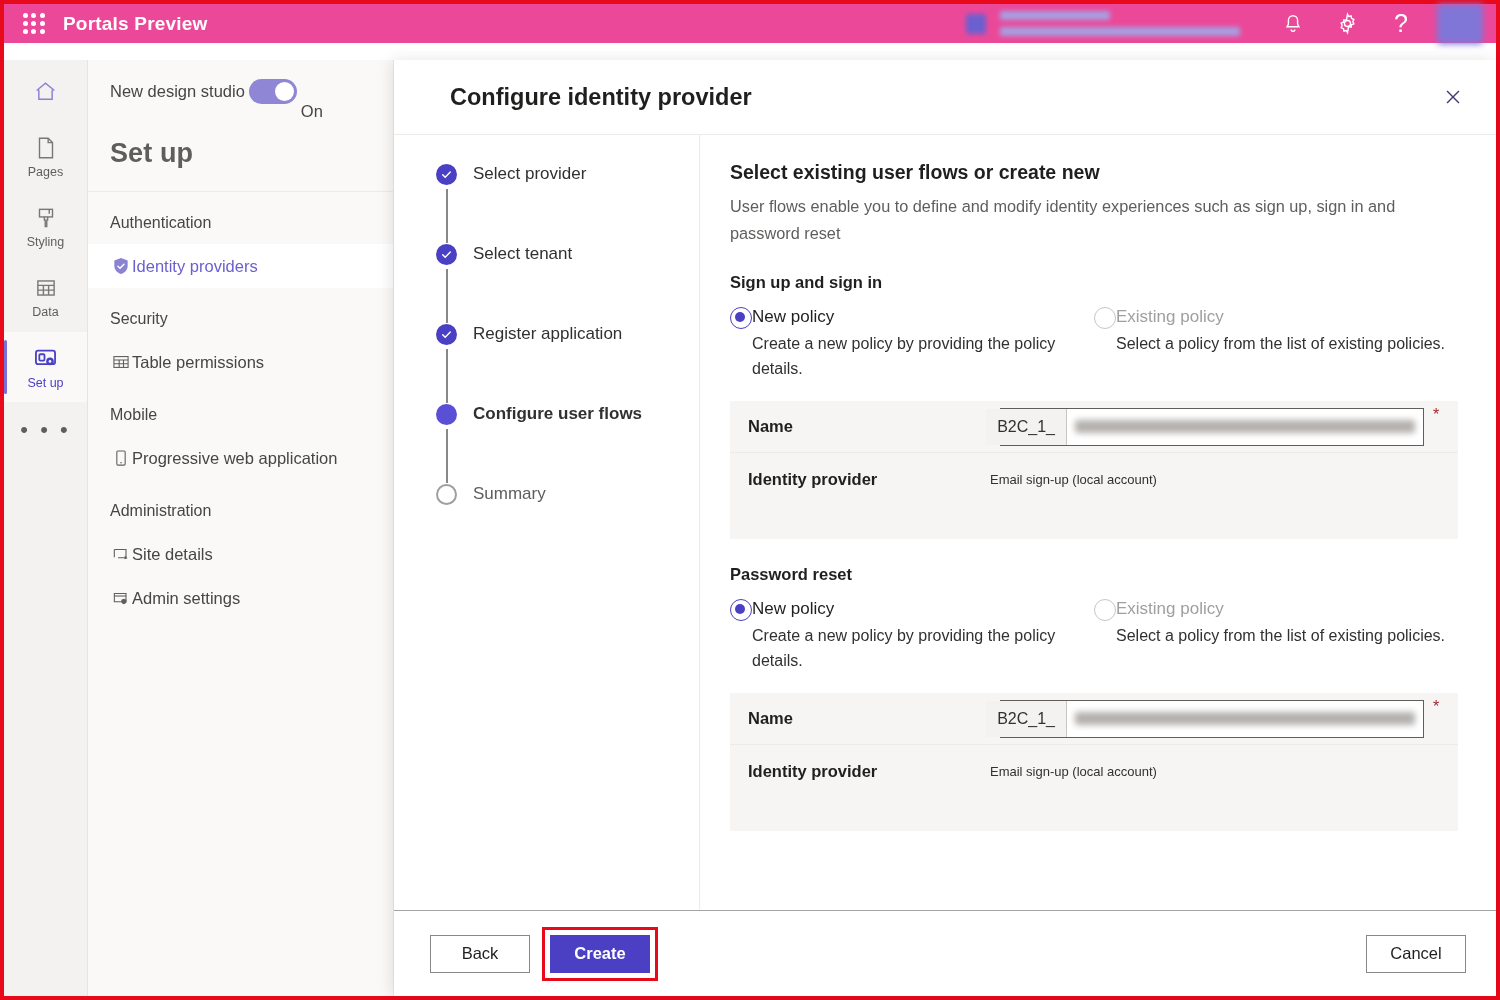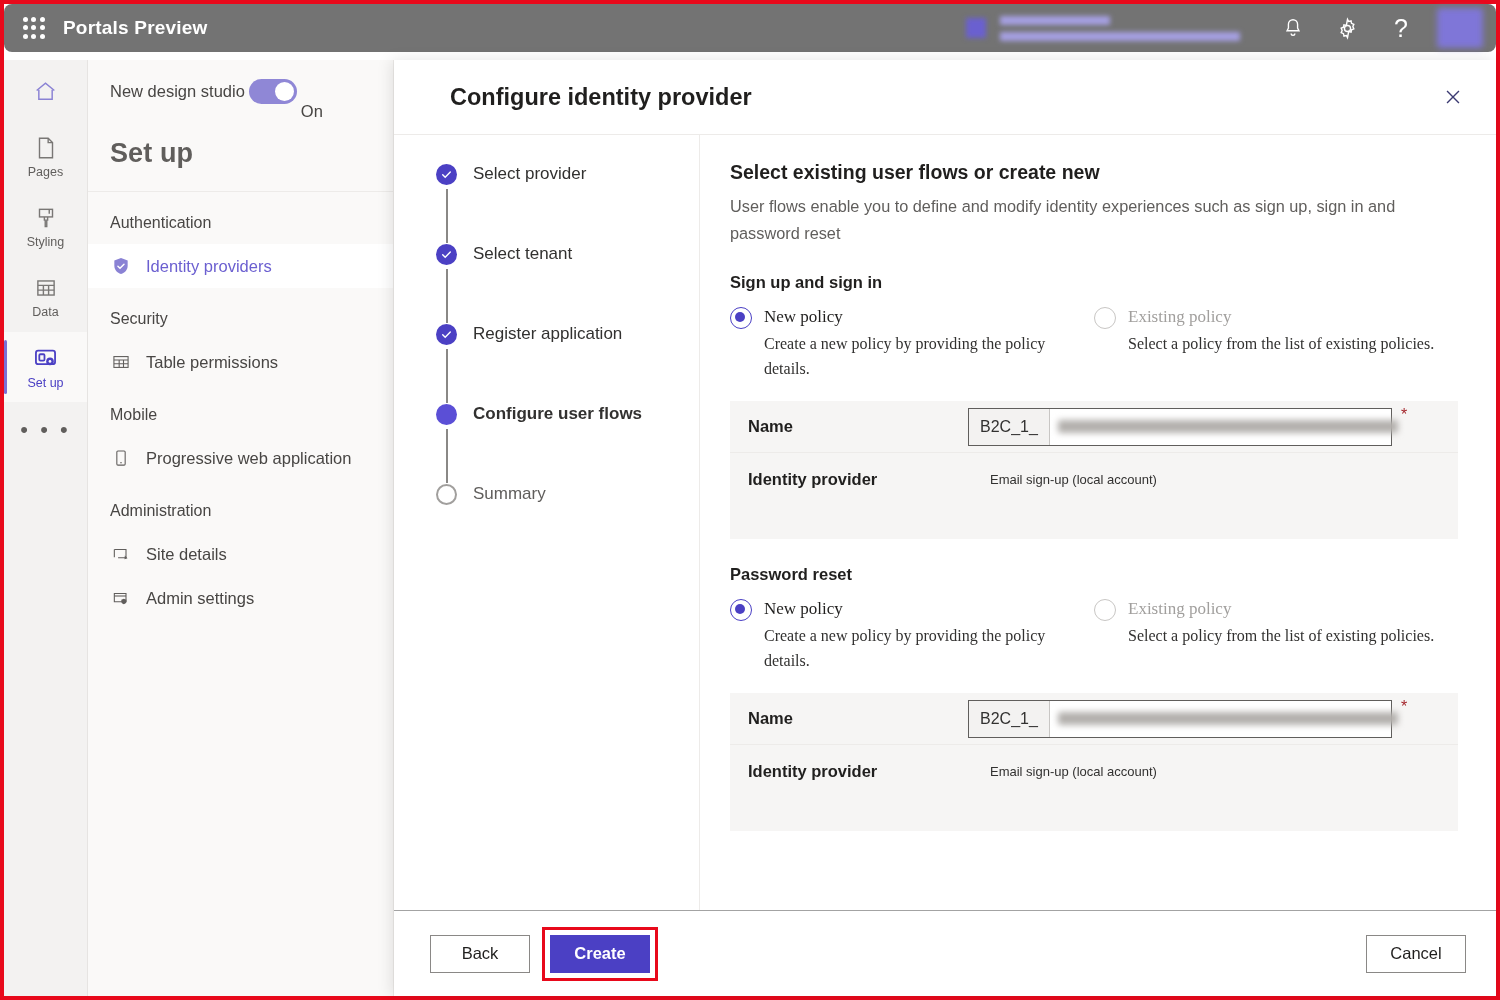--- a/index.html
+++ b/index.html
@@ -11,23 +11,23 @@
   }
   #root {
     position: relative;
     width: 1500px; height: 1000px;
     border: 4px solid #e8091b;
     background: #ffffff;
   }
 
   
   .topbar {
-    position: absolute; left: 0; top: 0; right: 0; height: 48px;
-    background: #737373;
-    display: flex; align-items: center; border-radius: 8px;
+    position: absolute; left: 0; top: 0; right: 0; height: 39px;
+    background: #ec4899;
+    display: flex; align-items: center;
   }
   .waffle { width: 30px; height: 30px; margin-left: 15px; margin-right: 14px;
     display: grid; grid-template-columns: repeat(3,1fr); grid-template-rows: repeat(3,1fr);
     gap: 3px; padding: 4px; cursor: pointer; }
   .waffle i { background: #ffffff; border-radius: 50%; display:block; width:5px; height:5px; }
   .app-title { color: #ffffff; font-size: 19px; font-weight: bold; letter-spacing: .2px; }
   .topbar-right { margin-left: auto; display: flex; align-items: center; height: 56px; }
   .env-block { display:flex; align-items:center; margin-right: 26px; }
   .env-sq { width: 20px; height: 20px; background: #6a60d0; filter: blur(2.4px); margin-right: 14px; }
   .env-lines { display:flex; flex-direction:column; gap: 7px; }
@@ -69,21 +69,21 @@
   .nav-toprow { height: 62px; display:flex; align-items:center; padding-left: 22px; gap: 4px; }
   .nav-toprow .nd-label { font-size: 16.5px; color:#484644; }
   .toggle {
     width: 48px; height: 25px; border-radius: 13px; background:#8f87d6; position:relative; cursor:pointer;
   }
   .toggle .knob { position:absolute; right: 3px; top: 3px; width: 19px; height: 19px; border-radius:50%; background:#fff; }
   .toggle-state { font-size: 16.5px; color:#484644;margin-top:40px; }
   .setup-head { padding: 16px 0 22px 22px; font-size: 27px; color:#605e5c; font-weight: bold; letter-spacing:.1px; }
   .nav-sep { height:1px; background:#edebe9; margin:0; }
   .nav-group { font-size: 16px; color:#484644; padding: 22px 0 12px 22px; }
-  .nav-item { display:flex; align-items:center; gap: 14px; height: 44px; padding-left: 22px;
+  .nav-item { display:flex; align-items:center; gap: 0; height: 44px; padding-left: 22px;
      font-size: 16.5px; color:#484644; cursor:pointer; }
   .nav-item.selected { background:#ffffff; color:#6b5fd0; }
   .nav-item .nicon { width:22px; height:22px; display:flex; align-items:center; justify-content:center; color:#605e5c; }
   .nav-item.selected .nicon { color:#7c72d6; }
 
   
   .dialog {
     position: absolute; left: 390px; top: 56px; right: 0; bottom: 0;
     background: #ffffff; box-shadow: -3px 0 14px rgba(0,0,0,.10);
   }
@@ -115,32 +115,32 @@
   .pane-sub { font-size: 16.3px; color:#605e5c; line-height: 27px; max-width: 735px; }
   .sect-h { font-size: 16.5px; color:#201f1e; font-weight:bold; margin: 26px 0 14px; }
 
   .radio-row { display:flex; }
   .radio-col { width: 50%; display:flex; align-items:flex-start; }
   .rb { width: 22px; height: 22px; border-radius:50%; flex: 0 0 22px; margin-top: 1px;
         border: 1.6px solid #4b40c4; background:#fff; position:relative; cursor:pointer; }
   .rb.checked::after { content:""; position:absolute; left:4px; top:4px; width:10px; height:10px;
         border-radius:50%; background:#4b40c4; }
   .rb.off { border-color:#c8c6c4; }
-  .rb-txt { margin-left: 12px; font-family: Liberation Serif, serif; }
+  .rb-txt { margin-left: 0; }
   .rb-title { font-size: 17px; color:#201f1e; line-height: 22px; }
   .rb-title.dim { color:#a19f9d; }
   .rb-desc { font-size: 16px; color:#323130; line-height: 25px; margin-top: 3px; max-width: 340px; }
 
   .card { background:#f6f5f4; margin-top: 20px; padding: 0 0 34px 0; }
   .card-row { display:flex; align-items:center; min-height: 52px; padding: 0 0 0 18px; }
-  .card-row.rule { border-bottom: 1px solid #edebe9; }
+  .card-row.rule { border-bottom: 1px solid #edebe9; gap: 32px; }
   .card-label { width: 220px; font-size: 16.5px; color:#201f1e; font-weight: bold; }
   .field-wrap { display:flex; align-items:center; }
   .prefix-input { display:flex; align-items:stretch; width: 424px; height: 38px;
-       border: 1px solid #605e5c; background:#fff; }
+       border: 1px solid #605e5c; background:#fff;justify-content:flex-end; }
   .prefix { background:#f3f2f1; border-right: 1px solid #c8c6c4; display:flex; align-items:center;
        padding: 0 11px; font-size: 16px; color:#323130; }
   .blurval { flex:1; display:flex; align-items:center; padding: 0 8px; }
   .blurval span { display:block; height: 13px; background:#b3b0ad; filter: blur(3.2px); border-radius:2px; }
   .req { color:#a4262c; font-size: 16px; margin-left: 9px; align-self:flex-start; margin-top: -2px; }
   .card-val { font-size: 13px; color:#323130;text-align:right; }
   .card-val-pad { padding-left: 22px; }
 
   
   .dlg-foot { position:absolute; left:0; right:0; bottom:0; height: 86px;

